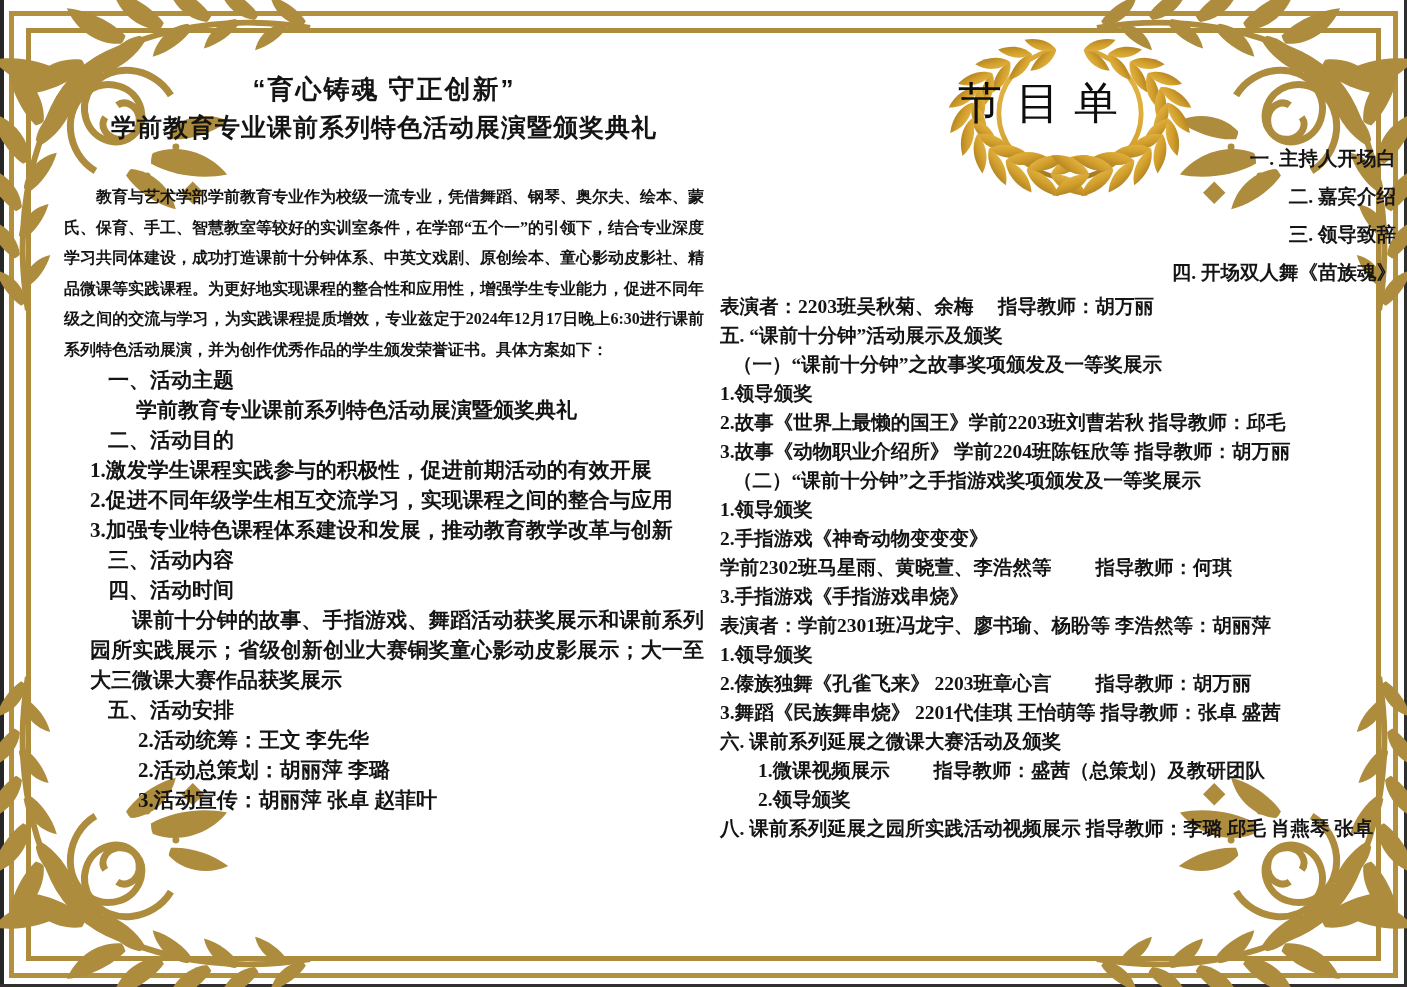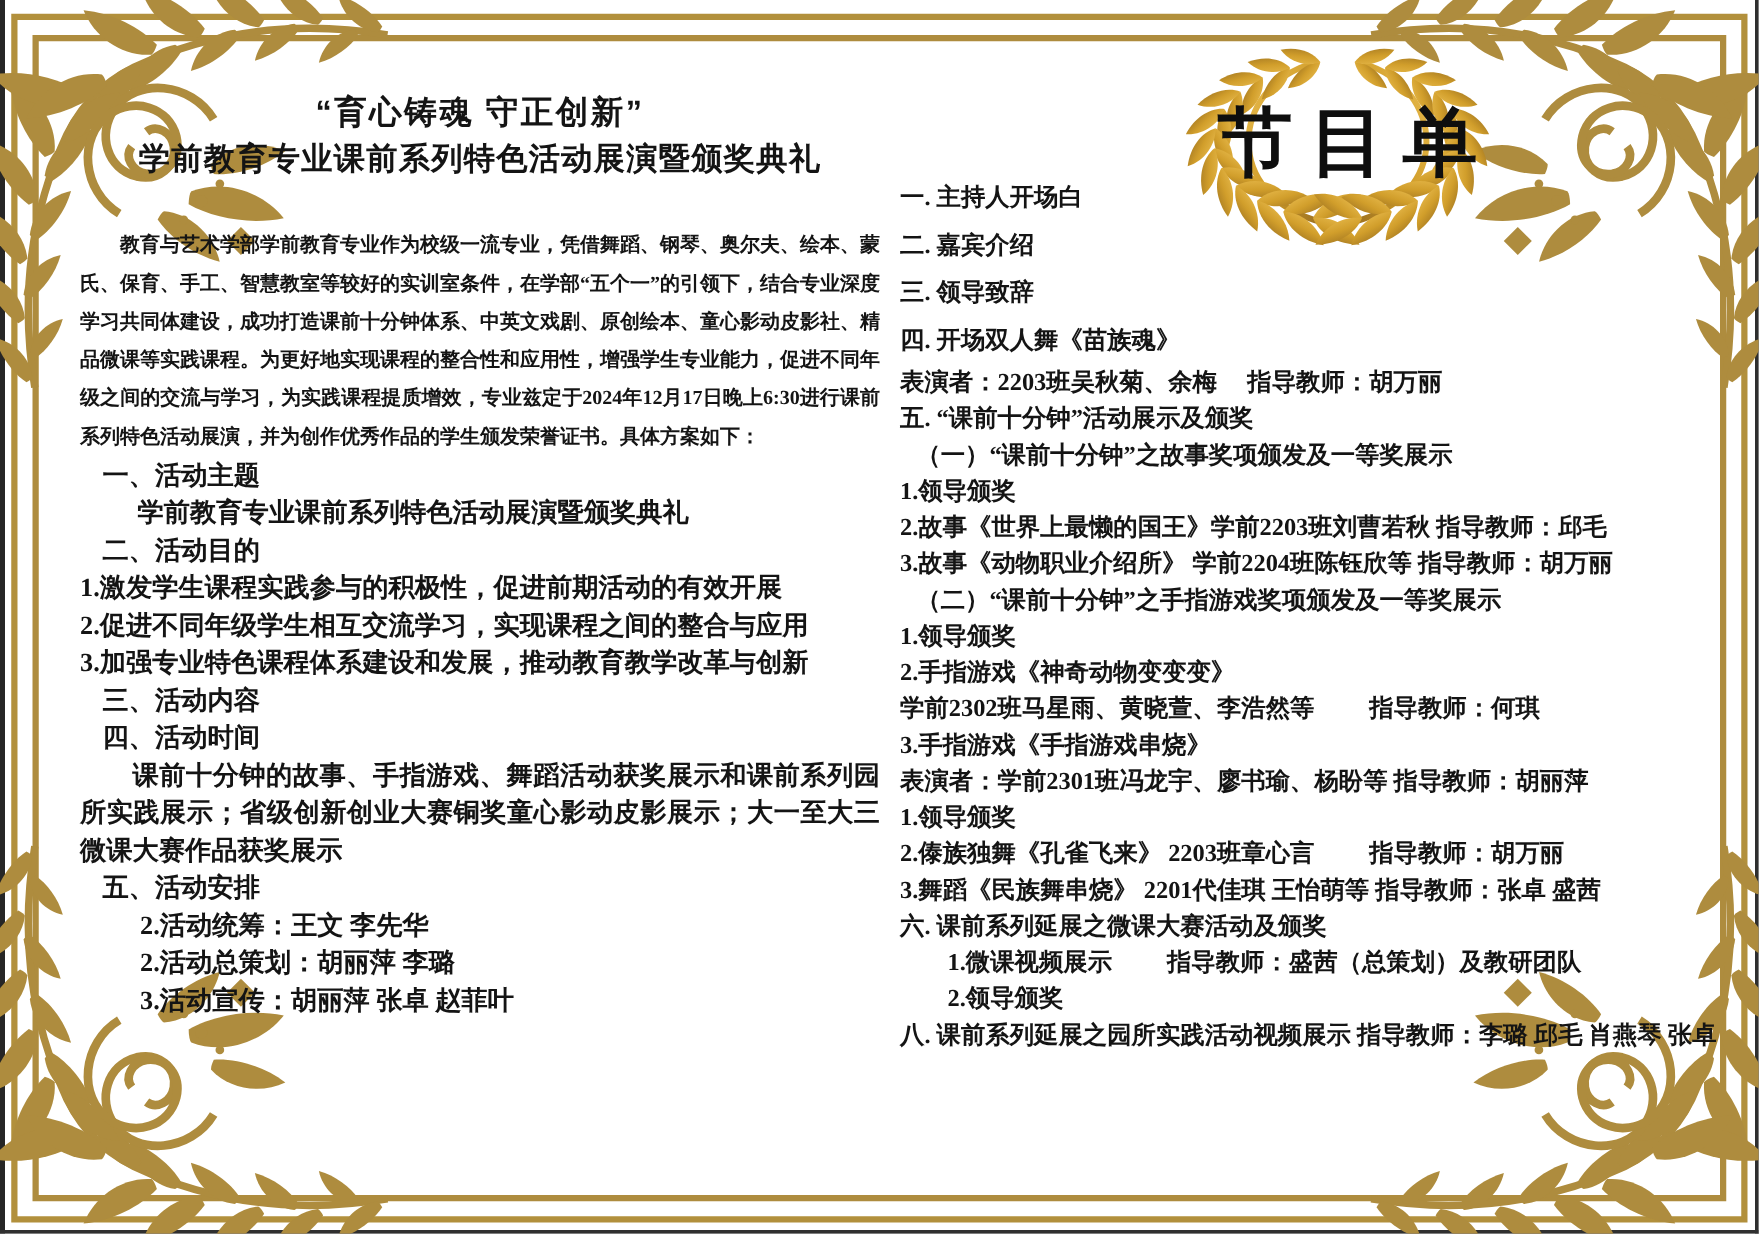--- a/index.html
+++ b/index.html
@@ -23,38 +23,38 @@
   .c-tr{right:4px;top:4px;transform:scaleX(-1);}
   .c-bl{left:4px;bottom:4px;transform:scaleY(-1);}
   .c-br{right:4px;bottom:4px;transform:scale(-1,-1);}
   
   .col-left{position:absolute;left:64px;top:72px;width:640px;}
   .title1{font-family:"Liberation Sans","DejaVu Sans",sans-serif;font-weight:900;
           font-size:26px;line-height:34px;text-align:center;letter-spacing:2px;}
   .title2{font-family:"Liberation Sans","DejaVu Sans",sans-serif;font-weight:900;
           font-size:25px;line-height:34px;text-align:center;letter-spacing:1px;margin-top:4px;}
   .intro{margin:38px 0 0 0;font-size:16px;line-height:30.5px;text-align:justify;text-indent:2em;}
-  .lrow{font-size:21px;line-height:30px;white-space:nowrap;}
+  .lrow{font-size:21px;line-height:30px;white-space:nowrap;margin-left:26px;}
   .lrow.heading{padding-left:18px;}
   .lrow.sub1{padding-left:46px;}
   .lrow.sub2{padding-left:48px;}
   .lrow.para{white-space:normal;text-align:justify;text-indent:2em;}
   
   .col-right{position:absolute;left:720px;top:140px;width:676px;}
   .rrow{font-size:19.5px;line-height:29px;white-space:nowrap;}
-  .rrow.sp{line-height:38px;}
+  .rrow.sp{line-height:38px;text-align:right;}
   .rrow.sub{padding-left:13px;}
   .rrow.ind{padding-left:38px;}
   
   .badge{position:absolute;left:944px;top:28px;width:252px;height:168px;}
   .badge svg{position:absolute;left:0;top:0;width:252px;height:168px;overflow:visible;}
   .badge-text{
-    position:absolute;left:0;right:0;top:46px;text-align:right;
+    position:absolute;left:0;right:0;top:46px;text-align:left;
     font-family:"Liberation Sans","DejaVu Sans",sans-serif;
-    font-size:60px;font-weight:700;letter-spacing:14px;padding-left:14px;color:#0e0e0e;
+    font-size:44px;font-weight:400;letter-spacing:14px;padding-left:14px;color:#0e0e0e;
   }
 </style>
 </head>
 <body>
 
 <div class="page">
 
   <div class="edge-left"></div>
   <div class="edge-right"></div>
   <div class="edge-bottom"></div>
@@ -209,21 +209,21 @@
     <div class="rrow item">五. “课前十分钟”活动展示及颁奖</div>
     <div class="rrow sub">（一）“课前十分钟”之故事奖项颁发及一等奖展示</div>
     <div class="rrow num">1.领导颁奖</div>
     <div class="rrow num">2.故事《世界上最懒的国王》学前2203班刘曹若秋 指导教师：邱毛</div>
     <div class="rrow num">3.故事《动物职业介绍所》 学前2204班陈钰欣等 指导教师：胡万丽</div>
     <div class="rrow sub">（二）“课前十分钟”之手指游戏奖项颁发及一等奖展示</div>
     <div class="rrow num">1.领导颁奖</div>
     <div class="rrow num">2.手指游戏《神奇动物变变变》</div>
     <div class="rrow detail">学前2302班马星雨、黄晓萱、李浩然等　　 指导教师：何琪</div>
     <div class="rrow num">3.手指游戏《手指游戏串烧》</div>
-    <div class="rrow detail">表演者：学前2301班冯龙宇、廖书瑜、杨盼等 指导教师：胡丽萍</div>
+    <div class="rrow detail">表演者：学前2301班冯龙宇、廖书瑜、杨盼等 李浩然等：胡丽萍</div>
     <div class="rrow num">1.领导颁奖</div>
     <div class="rrow num">2.傣族独舞《孔雀飞来》 2203班章心言　　 指导教师：胡万丽</div>
     <div class="rrow num">3.舞蹈《民族舞串烧》 2201代佳琪 王怡萌等 指导教师：张卓 盛茜</div>
     <div class="rrow item">六. 课前系列延展之微课大赛活动及颁奖</div>
     <div class="rrow ind">1.微课视频展示　　 指导教师：盛茜（总策划）及教研团队</div>
     <div class="rrow ind">2.领导颁奖</div>
     <div class="rrow item">八. 课前系列延展之园所实践活动视频展示 指导教师：李璐 邱毛 肖燕琴 张卓</div>
   </div>
 
 </div>

